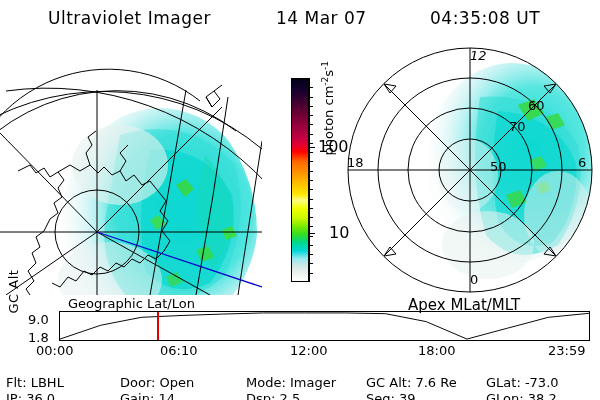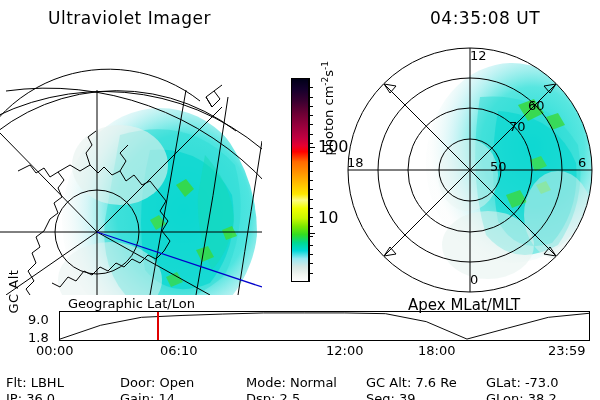--- a/index.html
+++ b/index.html
@@ -52,20 +52,21 @@
   .ft{position:absolute;font-size:13px;line-height:14px;white-space:nowrap;margin-top:8px;}
   .row1{top:368px;} .row2{top:384px;}
   .c0{left:6px;} .c1{left:120px;} .c2{left:246px;} .c3{left:366px;} .c4{left:486px;}
 </style>
 </head>
 <body>
 
 <div id="root">
 
   <div class="hdr" id="hdr-title">Ultraviolet Imager</div>
+  <div class="hdr" id="hdr-date">14 Mar 07</div>
   <div class="hdr" id="hdr-time">04:35:08 UT</div>
 
   <div class="panel" id="geo-panel" style="left:0px;top:45px;width:262px;height:250px;">
     <svg class="svgfull" viewBox="0 0 262 250" preserveAspectRatio="none">
       <defs>
         <clipPath id="geoclip">
             <circle cx="97" cy="187" r="160"></circle>
           </clipPath>
         <radialGradient id="aurG" cx="0.62" cy="0.46" r="0.62">
           <stop offset="0%" stop-color="#00d8d0" stop-opacity="0.95"></stop>
@@ -157,21 +158,21 @@
       <div class="cb-tick" style="width: 4px; top: 217px;"></div>
       <div class="cb-tick" style="width: 4px; top: 226px;"></div>
       <div class="cb-tick" style="width: 4px; top: 236px;"></div>
       <div class="cb-tick" style="width: 4px; top: 245px;"></div>
       <div class="cb-tick" style="width: 4px; top: 254px;"></div>
       <div class="cb-tick" style="width: 4px; top: 263px;"></div>
       <div class="cb-tick" style="width: 4px; top: 273px;"></div>
       <div class="cb-tick" style="top: 147px;"></div>
       <div class="cb-lab" style="top: 141px;">100</div>
       <div class="cb-tick" style="top: 233px;"></div>
-      <div class="cb-lab" style="top: 212px;">10</div>
+      <div class="cb-lab" style="top: 227px; margin-left: 11px;">10</div>
     </div>
 
   <div class="panel" id="mag-panel" style="left:340px;top:45px;width:260px;height:250px;">
     <svg class="svgfull" viewBox="0 0 260 250" preserveAspectRatio="none">
       <defs>
         <clipPath id="magclip">
             <circle cx="130" cy="125" r="122"></circle>
           </clipPath>
         <radialGradient id="aurM" cx="0.62" cy="0.42" r="0.6">
           <stop offset="0%" stop-color="#00d8d0" stop-opacity="0.95"></stop>
@@ -212,21 +213,21 @@
       <g class="gl">
         <path d="M44,39 l12,2 -6,7 Z"></path>
         <path d="M216,211 l-12,-2 6,-7 Z"></path>
         <path d="M216,39 l-12,2 6,7 Z"></path>
         <path d="M44,211 l12,-2 -6,-7 Z"></path>
       </g>
     </svg>
   </div>
 
   <div id="mlt-labels">
-      <div class="plab" style="left: 470px; top: 49px;">12</div>
+      <div class="plab" style="left: 470px; top: 49px; font-style: italic;">12</div>
       <div class="plab" style="left: 347px; top: 156px;">18</div>
       <div class="plab" style="left: 578px; top: 156px;">6</div>
       <div class="plab" style="left: 470px; top: 273px;">0</div>
     </div>
   <div id="mlat-labels">
       <div class="plab" style="left: 528px; top: 99px;">60</div>
       <div class="plab" style="left: 509px; top: 120px;">70</div>
       <div class="plab" style="left: 490px; top: 160px;">50</div>
     </div>
 
@@ -244,29 +245,29 @@
   </div>
   <div id="timemark" style="background: rgb(224, 0, 0);"></div>
 
   <div id="orbit-yticks">
       <div class="yt" style="top: 313px;">9.0</div>
       <div class="yt" style="top: 331px;">1.8</div>
     </div>
   <div id="orbit-xticks">
       <div class="xt" style="left: 36px;">00:00</div>
       <div class="xt" style="left: 160px;">06:10</div>
-      <div class="xt" style="left: 290px; margin-left: 36px;">12:00</div>
+      <div class="xt" style="left: 290px;">12:00</div>
       <div class="xt" style="left: 418px;">18:00</div>
       <div class="xt" style="left: 548px;">23:59</div>
     </div>
 
   <div id="footer">
       <div class="ft row1 c0"><span>Flt: </span><span>LBHL</span></div>
       <div class="ft row1 c1"><span>Door: </span><span>Open</span></div>
-      <div class="ft row1 c2"><span>Mode: </span><span>Normal</span></div>
+      <div class="ft row1 c2"><span>Mode: </span><span>Imager</span></div>
       <div class="ft row1 c3"><span>GC Alt: </span><span>7.6 Re</span></div>
       <div class="ft row1 c4"><span>GLat: </span><span>-73.0</span></div>
       <div class="ft row2 c0"><span>IP: </span><span>36.0</span></div>
       <div class="ft row2 c1"><span>Gain: </span><span>14</span></div>
       <div class="ft row2 c2"><span>Dsp: </span><span>2.5</span></div>
       <div class="ft row2 c3"><span>Seq: </span><span>39</span></div>
       <div class="ft row2 c4"><span>GLon: </span><span>38.2</span></div>
     </div>
 
 </div>

